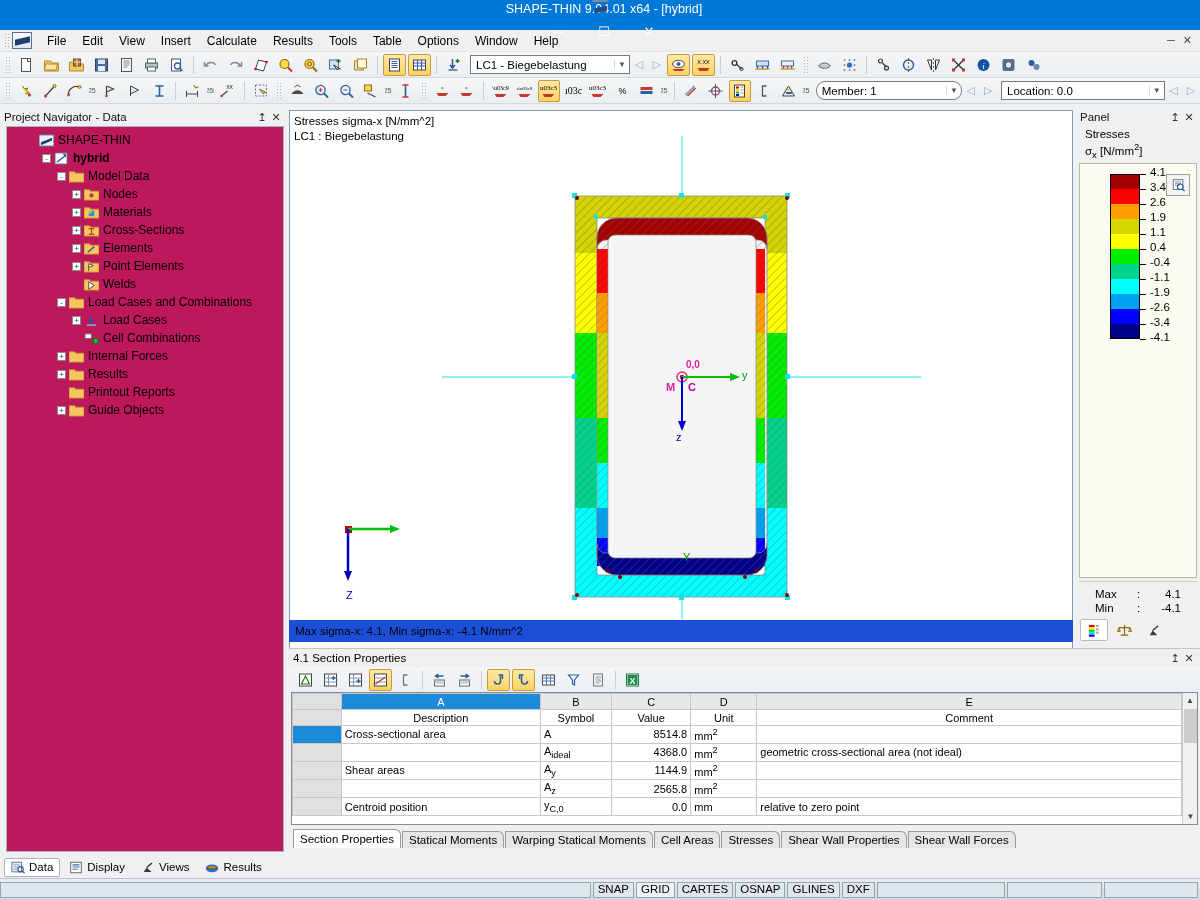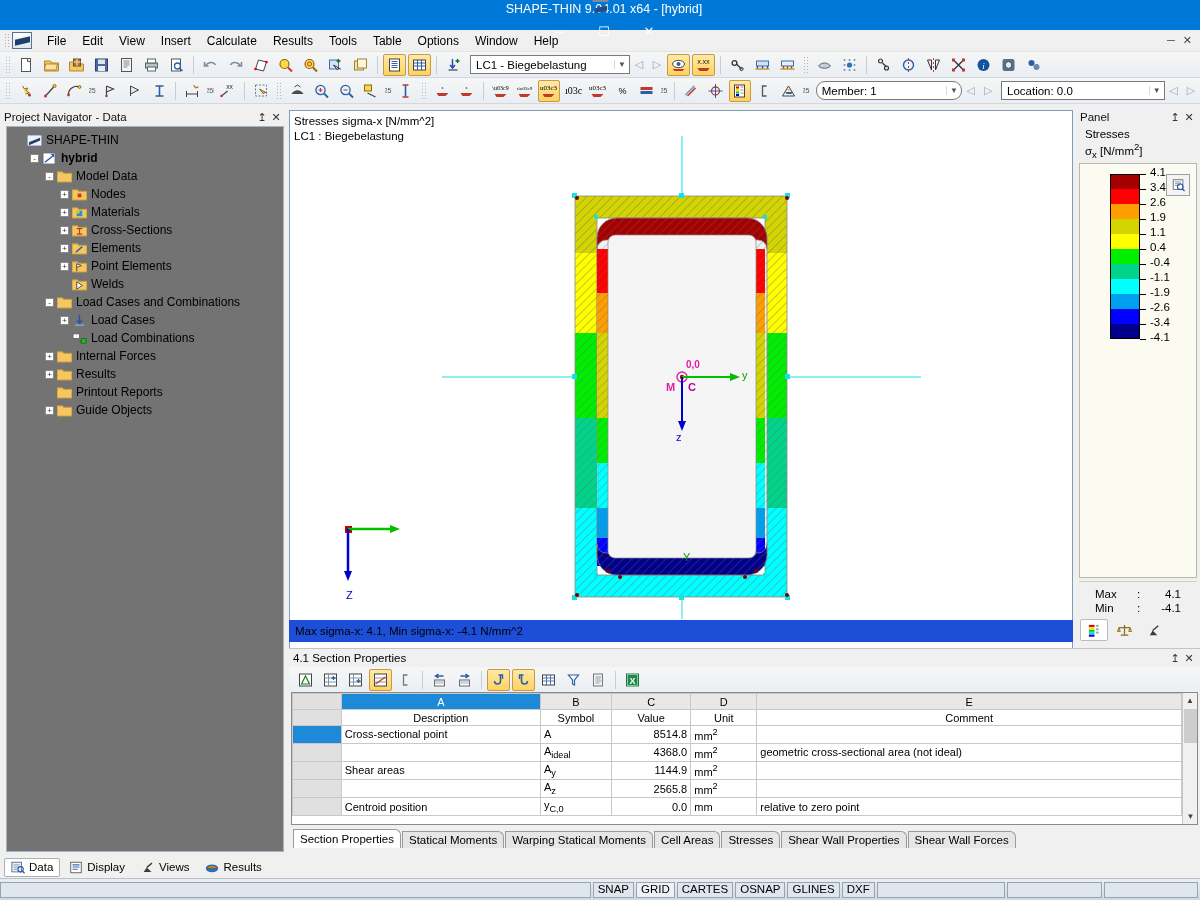--- a/index.html
+++ b/index.html
@@ -90,22 +90,22 @@
     position: absolute; left: 0; top: 108px; width: 287px; height: 746px;
     background: #f0f0f0; display: flex; flex-direction: column;
   }
   .panel-caption {
     height: 18px; display: flex; align-items: center; padding: 0 4px;
     font-size: 11.5px; color: #111; background:#f0f0f0;
   }
   .panel-caption .cap-title { flex:1; }
   .cap-btn { width: 14px; text-align:center; color:#333; font-size:11px; }
   .tree {
-    flex: 1; margin: 0 3px 2px 6px; background: #737373;
-    border: 1px solid #a3b4c4; overflow: hidden; padding: 4px 0 0 4px;
+    flex: 1; margin: 0 3px 2px 6px; background: #be185d;
+    border: 1px solid #a3b4c4; overflow: hidden; padding: 4px 0 0 16px;
   }
   .tnode { display: flex; align-items: center; height: 18px; font-size: 12px; white-space: nowrap; }
   .exp {
     width: 9px; height: 9px; border: 1px solid #8a8a8a; background: #fff;
     font-size: 8px; line-height: 7px; text-align: center; color: #333;
     margin-right: 3px; flex: none; font-family: "Liberation Sans", sans-serif;
   }
   .exp.none { border: none; background: none; }
   .ficon { width: 15px; height: 13px; margin-right: 4px; flex: none; position: relative; }
   .tlabel { color: #000; }
@@ -783,21 +783,21 @@
             </svg></span>
           <span class="tlabel">Load Cases</span>
         </div>
         <div class="tnode" style="padding-left: 49px;">
           <span class="exp none"></span>
           <span class="ficon"><svg width="15" height="13" viewBox="0 0 16 14">
               <rect x="1" y="2" width="7" height="5" fill="#fff" stroke="#666"></rect>
               <path d="M8 10h5" stroke="#1a8a1a" stroke-width="1.4"></path>
               <rect x="10" y="7" width="5" height="5" fill="#2ab52a" stroke="#187018"></rect>
             </svg></span>
-          <span class="tlabel">Load Combinations</span>
+          <span class="tlabel">Cell Combinations</span>
         </div>
         <div class="tnode" style="padding-left: 34px;">
           <span class="exp">+</span>
           <span class="ficon"><svg width="15" height="13" viewBox="0 0 16 14">
               <path d="M0 2h6l1 1.5h9V13H0z" fill="#f6c761" stroke="#c69a33"></path>
             </svg></span>
           <span class="tlabel">Internal Forces</span>
         </div>
         <div class="tnode" style="padding-left: 34px;">
           <span class="exp">+</span>
@@ -1206,21 +1206,21 @@
             <th class="sub-hdr">Description</th>
             <th class="sub-hdr">Symbol</th>
             <th class="sub-hdr">Value</th>
             <th class="sub-hdr">Unit</th>
             <th class="sub-hdr">Comment</th>
           </tr>
         </thead>
         <tbody id="sheet-body">
             <tr>
               <td class="rowhdr sel"></td>
-              <td>Cross-sectional point</td>
+              <td>Cross-sectional area</td>
               <td><span>A</span></td>
               <td class="num">8514.8</td>
               <td><span>mm</span><sup>2</sup></td>
               <td></td>
             </tr>
             <tr>
               <td class="rowhdr"></td>
               <td></td>
               <td><span>A</span><sub>ideal</sub></td>
               <td class="num">4368.0</td>

